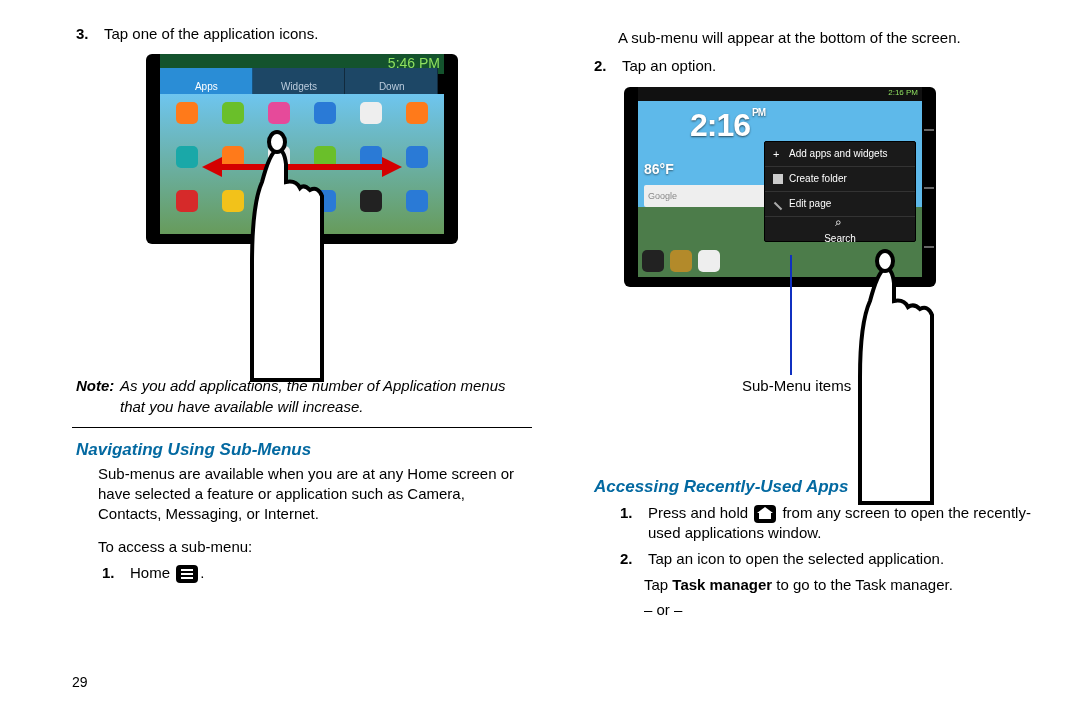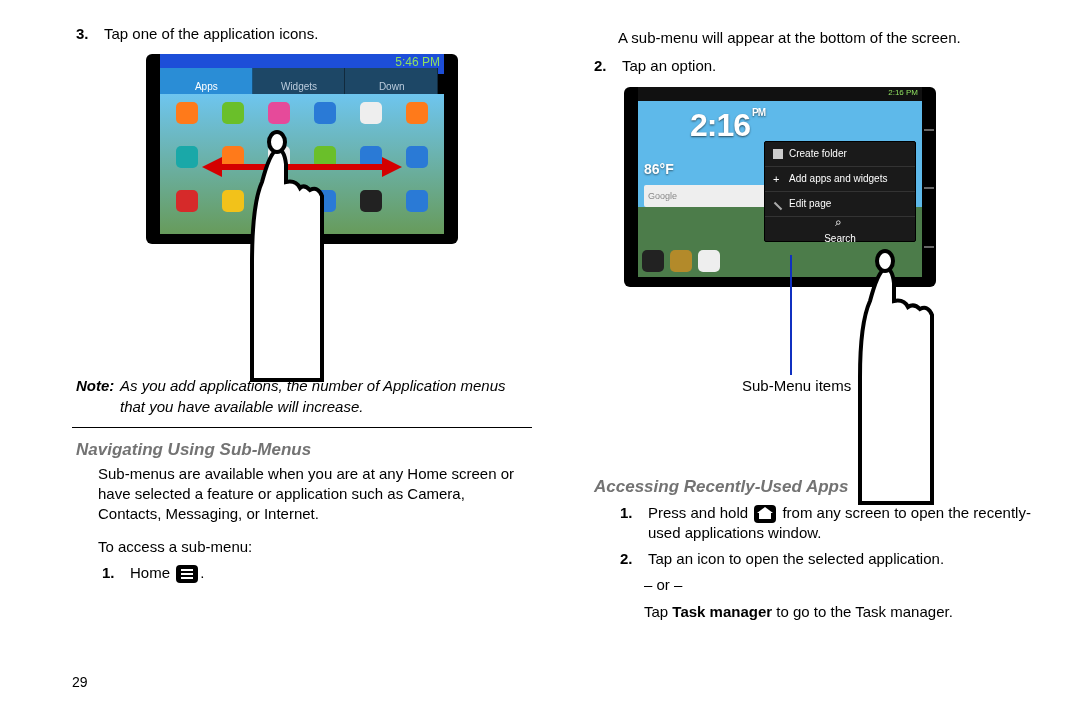--- a/index.html
+++ b/index.html
@@ -46,21 +46,21 @@
   .note-label { font-weight: bold; padding-left: 4px; flex: 0 0 44px; }
   .hr {
     border: none;
     border-top: 1px solid #000;
     margin: 10px 0 12px 0;
     width: 460px;
   }
   .heading2 {
     font-weight: bold;
     font-style: italic;
-    color: #737373;
+    color: #0369a1;
     font-size: 17px;
     margin-top: 6px;
     padding-left: 4px;
   }
   .para {
     padding-left: 26px;
     line-height: 1.35;
     margin-top: 4px;
   }
   .page-num {
@@ -109,21 +109,21 @@
 
   
   .phone-left {
     position: relative;
     width: 312px;
     height: 190px;
     background: #000;
     border-radius: 6px;
     margin: 10px auto 0 auto;
   }
-  .pl-bar { position: absolute; top: 0; left: 14px; right: 14px; height: 20px; background:#1d4ed8; font-size:12px; color:#8fe060; text-align:right; padding:1px 4px 0 0; box-sizing:border-box; }
+  .pl-bar { position: absolute; top: 0; left: 14px; right: 14px; height: 20px; background:#14532d; font-size:14px; color:#8fe060; text-align:right; padding:1px 4px 0 0; box-sizing:border-box; }
   .pl-tabs { position:absolute; top:14px; left:14px; right:20px; height:36px; display:flex; }
   .pl-tab { flex:1; background:#2a8dd6; color:#fff; font-size:10px; display:flex; align-items:center; justify-content:center; box-shadow: inset -1px -1px 0 rgba(0,0,0,.4); }
   .pl-tab.dim { background:#1d4766; color:#bcd; }
   .pl-grid { position:absolute; top:40px; left:14px; right:14px; bottom:10px; background: linear-gradient(180deg,#6ec5ef,#679b5b); display:grid; grid-template-columns: repeat(6,1fr); grid-template-rows: repeat(3,1fr); gap:4px; padding:6px; box-sizing:border-box; }
   .pl-ico { border-radius:6px; display:flex; align-items:flex-end; justify-content:center; font-size:6px; color:#fff; padding-bottom:1px; box-sizing:border-box; position:relative; }
   .pl-ico::before { content:""; position:absolute; top:2px; left:50%; transform:translateX(-50%); width:22px; height:22px; border-radius:5px; }
   .i-orange::before{background:#ff7a1a;} .i-green::before{background:#6abf2a;} .i-blue::before{background:#2a7ad6;} .i-teal::before{background:#1aa8a8;} .i-red::before{background:#d62a2a;} .i-white::before{background:#eee;} .i-pink::before{background:#e64a9a;} .i-yellow::before{background:#f2c21a;} .i-black::before{background:#222;}
 
   .arrow-red { position:absolute; top:104px; left:56px; right:56px; height:18px; }
   .arrow-red .bar { position:absolute; left:20px; right:20px; top:6px; height:6px; background:#d40000; }
@@ -269,26 +269,26 @@
         </div>
         <div class="pr-temp">86°F</div>
         <div class="pr-search">Google</div>
         <div class="pr-dock">
           <div class="pr-dico cam"></div>
           <div class="pr-dico gal"></div>
           <div class="pr-dico att"></div>
         </div>
         <div class="pr-menu">
           <div class="pr-menu-item">
+                <span class="pm-ic pm-plus"></span>
+                <span>Add apps and widgets</span>
+              </div>
+          <div class="pr-menu-item">
                 <span class="pm-ic pm-folder"></span>
                 <span>Create folder</span>
-              </div>
-          <div class="pr-menu-item">
-                <span class="pm-ic pm-plus"></span>
-                <span>Add apps and widgets</span>
               </div>
           <div class="pr-menu-item">
                 <span class="pm-ic pm-pen"></span>
                 <span>Edit page</span>
               </div>
           <div class="pr-menu-item">
                 <span class="pm-ic pm-search"></span>
                 <span>Search</span>
               </div>
         </div>
@@ -320,25 +320,25 @@
       <span class="inline-icon home"></span>
       <span>from any screen to open the recently-used applications window.</span>
     </span>
   </div>
 
   <div class="step" style="margin-top:6px; padding-left:26px;">
     <span class="num">2.</span>
     <span class="step-body">Tap an icon to open the selected application.</span>
   </div>
 
-  <div class="para" style="padding-left:54px; margin-top:4px;">– or –</div>
-
   <div class="para" style="padding-left:54px; margin-top:6px;">
     <span>Tap</span>
     <b>Task manager</b>
     <span>to go to the Task manager.</span>
   </div>
 
+  <div class="para" style="padding-left:54px; margin-top:4px;">– or –</div>
+
 </div>
 
 <div class="page-num">29</div>
 
 </div>
 
 </body></html>

